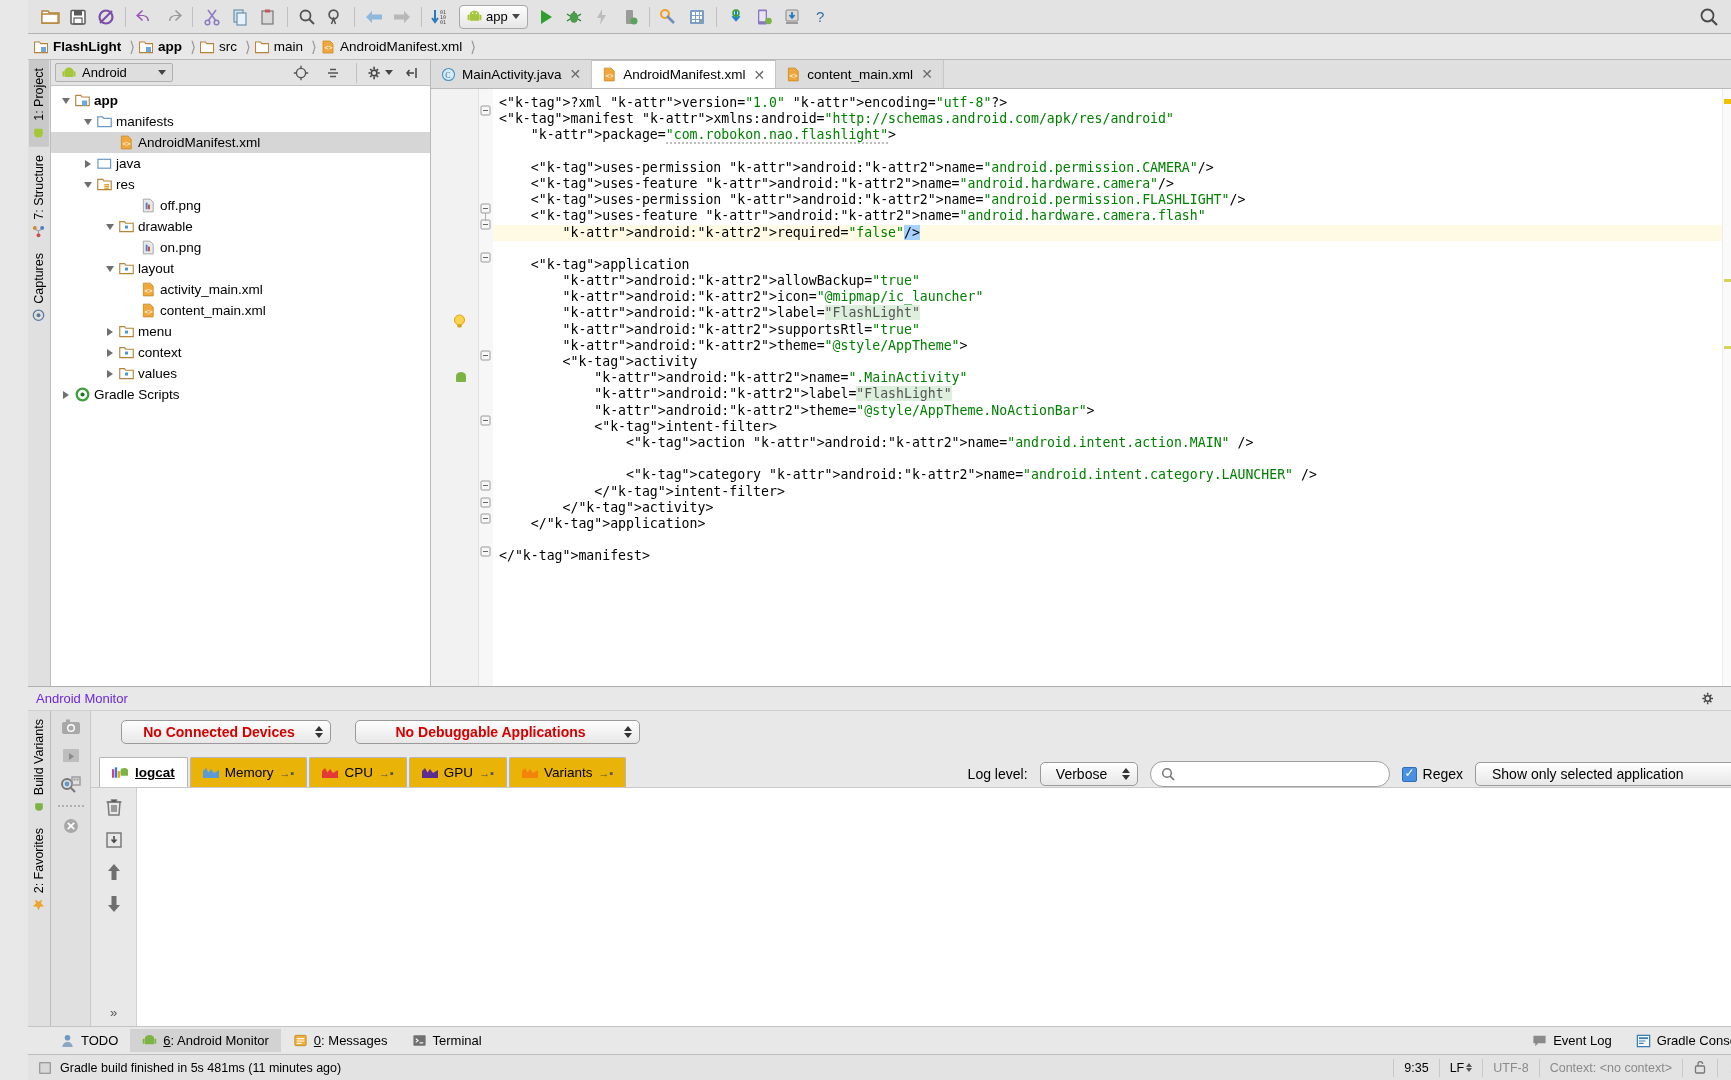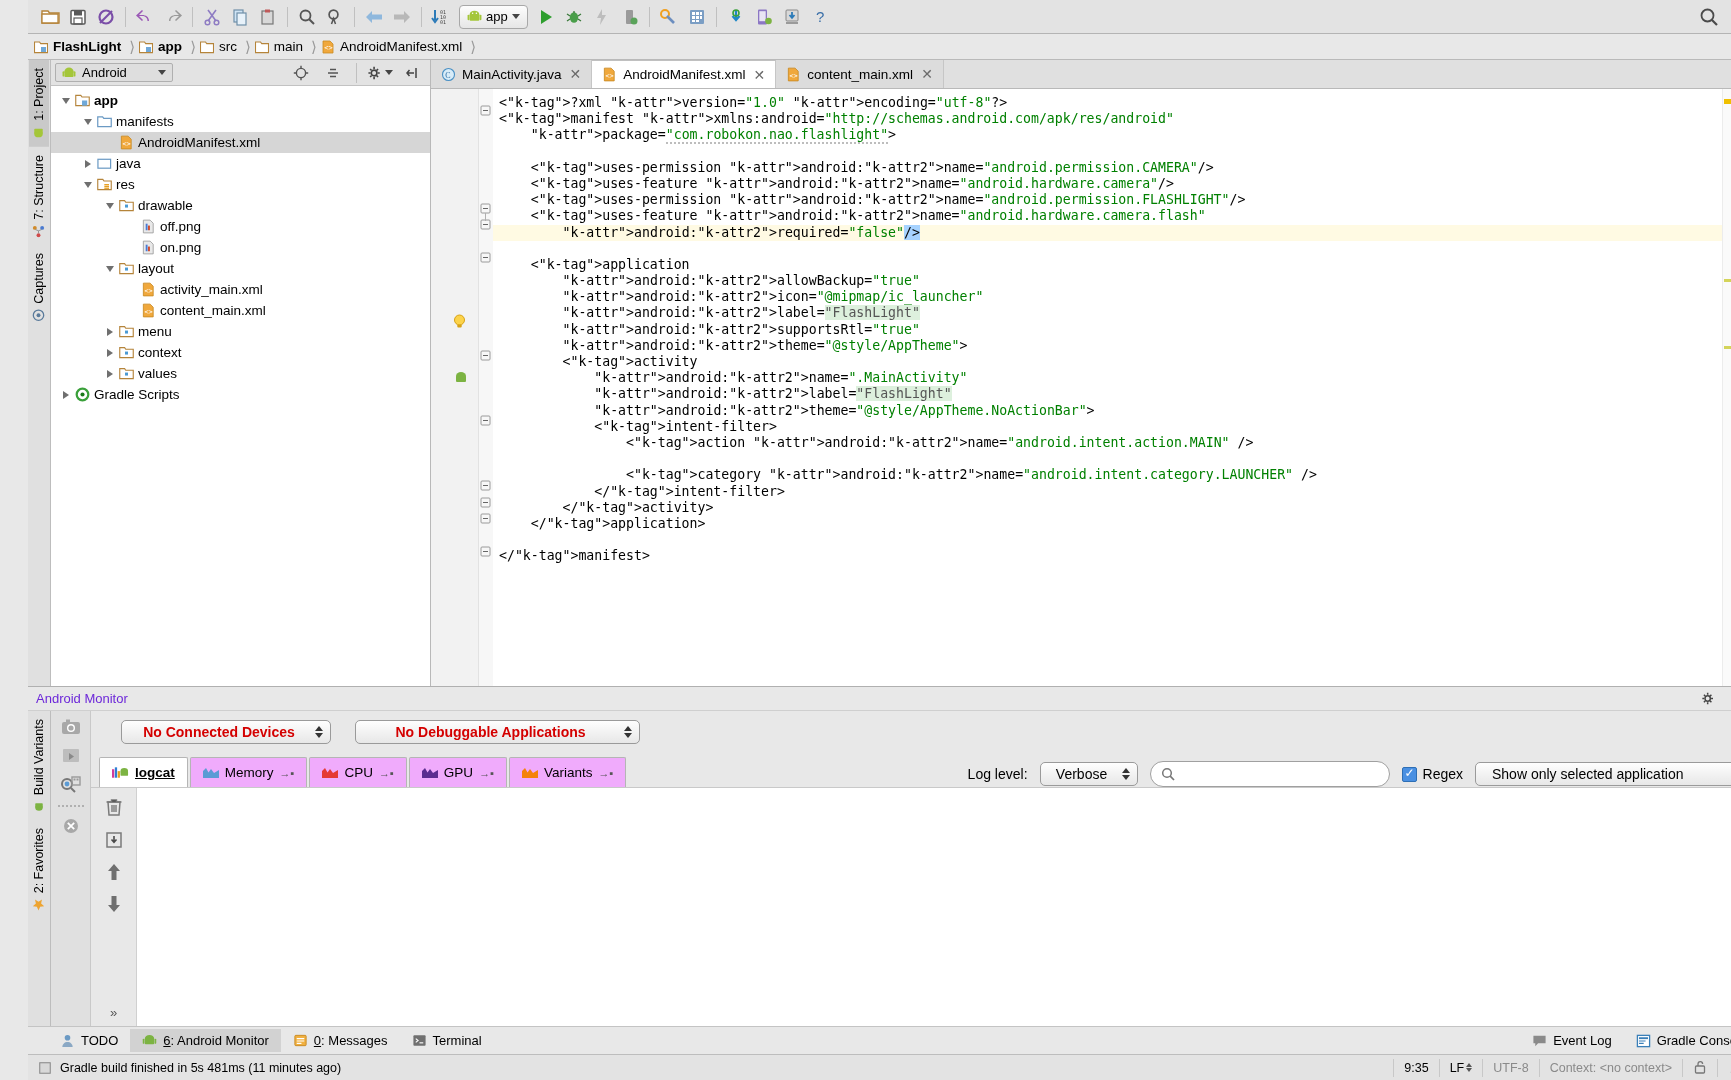--- a/index.html
+++ b/index.html
@@ -131,21 +131,21 @@
     padding:0 26px 0 12px; position:relative; font-size:14px;
   }
   .combo .stepper { position:absolute; right:7px; display:flex; flex-direction:column; gap:2px; }
   .st-up { width:0;height:0;border-left:4px solid transparent;border-right:4px solid transparent;border-bottom:5px solid #333; }
   .st-dn { width:0;height:0;border-left:4px solid transparent;border-right:4px solid transparent;border-top:5px solid #333; }
   .red { color:#d40000; font-weight:bold; }
 
   .tabrow { height:34px; display:flex; align-items:flex-end; flex:0 0 34px; padding-left:8px; }
   .mtab {
     display:flex; align-items:center; gap:6px; height:30px; padding:0 12px;
-    background:#f0abfc; border:1px solid #b5b5b5; border-bottom:none; font-size:13.5px;
+    background:#eab308; border:1px solid #b5b5b5; border-bottom:none; font-size:13.5px;
     border-radius:2px 2px 0 0; margin-right:2px; cursor:default;
   }
   .mtab.active { background:#fff;text-decoration:underline; }
   .mtab .arr { font-size:11px; color:#555; }
 
   .logctl { flex:1 1 auto; display:flex; align-items:center; justify-content:flex-end; gap:12px; padding:0 12px 0 0; }
   .lvl-label { font-size:14px; }
   .searchbox {
     width:240px; height:26px; border:1px solid #a0a0a0; border-radius:14px;
     background:#fff; display:flex; align-items:center; padding:0 10px; gap:6px;
@@ -541,42 +541,42 @@
                 <path d="M0.8 2.5h5.4l1.3 1.8H15.2v9.2H0.8z" fill="#fff" stroke="#b5843a" stroke-width="1.2"></path>
                 <g fill="#e8a020">
                   <rect x="7.8" y="7.5" width="5" height="1.4"></rect>
                   <rect x="7.8" y="9.4" width="5" height="1.4"></rect>
                   <rect x="7.8" y="11.3" width="5" height="1.4"></rect>
                 </g>
               </svg>
             </span>
             <span class="tlabel">res</span>
           </div>
+          <div class="trow" style="padding-left: 72px;">
+            <span class="tw" style="display: inline-flex; align-items: center; justify-content: center;"></span>
+            <span class="ico">
+              <svg width="15" height="15" viewBox="0 0 16 16">
+                <path d="M2.5 1.2h7.2l3.3 3.3v10.3H2.5z" fill="#e9e9e9" stroke="#9a9a9a" stroke-width="0.9"></path>
+                <rect x="5" y="5" width="2" height="7" fill="#4a7ad4"></rect>
+                <rect x="7.5" y="7" width="2" height="5" fill="#d04a2a"></rect>
+              </svg>
+            </span>
+            <span class="tlabel">off.png</span>
+          </div>
           <div class="trow" style="padding-left: 50px;">
             <span class="tw" style="display: inline-flex; align-items: center; justify-content: center;">
               <i class="arrow-o"></i>
             </span>
             <span class="ico">
               <svg width="15" height="15" viewBox="0 0 16 16">
                 <path d="M0.8 2.8h5.2l1.2 1.7H15.2v9H0.8z" fill="#fff" stroke="#b5843a" stroke-width="1.2"></path>
                 <rect x="6.4" y="7" width="3.2" height="3.2" fill="#4a9ad4"></rect>
               </svg>
             </span>
             <span class="tlabel">drawable</span>
-          </div>
-          <div class="trow" style="padding-left: 72px;">
-            <span class="tw" style="display: inline-flex; align-items: center; justify-content: center;"></span>
-            <span class="ico">
-              <svg width="15" height="15" viewBox="0 0 16 16">
-                <path d="M2.5 1.2h7.2l3.3 3.3v10.3H2.5z" fill="#e9e9e9" stroke="#9a9a9a" stroke-width="0.9"></path>
-                <rect x="5" y="5" width="2" height="7" fill="#4a7ad4"></rect>
-                <rect x="7.5" y="7" width="2" height="5" fill="#d04a2a"></rect>
-              </svg>
-            </span>
-            <span class="tlabel">off.png</span>
           </div>
           <div class="trow" style="padding-left: 72px;">
             <span class="tw" style="display: inline-flex; align-items: center; justify-content: center;"></span>
             <span class="ico">
               <svg width="15" height="15" viewBox="0 0 16 16">
                 <path d="M2.5 1.2h7.2l3.3 3.3v10.3H2.5z" fill="#e9e9e9" stroke="#9a9a9a" stroke-width="0.9"></path>
                 <rect x="5" y="5" width="2" height="7" fill="#4a7ad4"></rect>
                 <rect x="7.5" y="7" width="2" height="5" fill="#d04a2a"></rect>
               </svg>
             </span>

